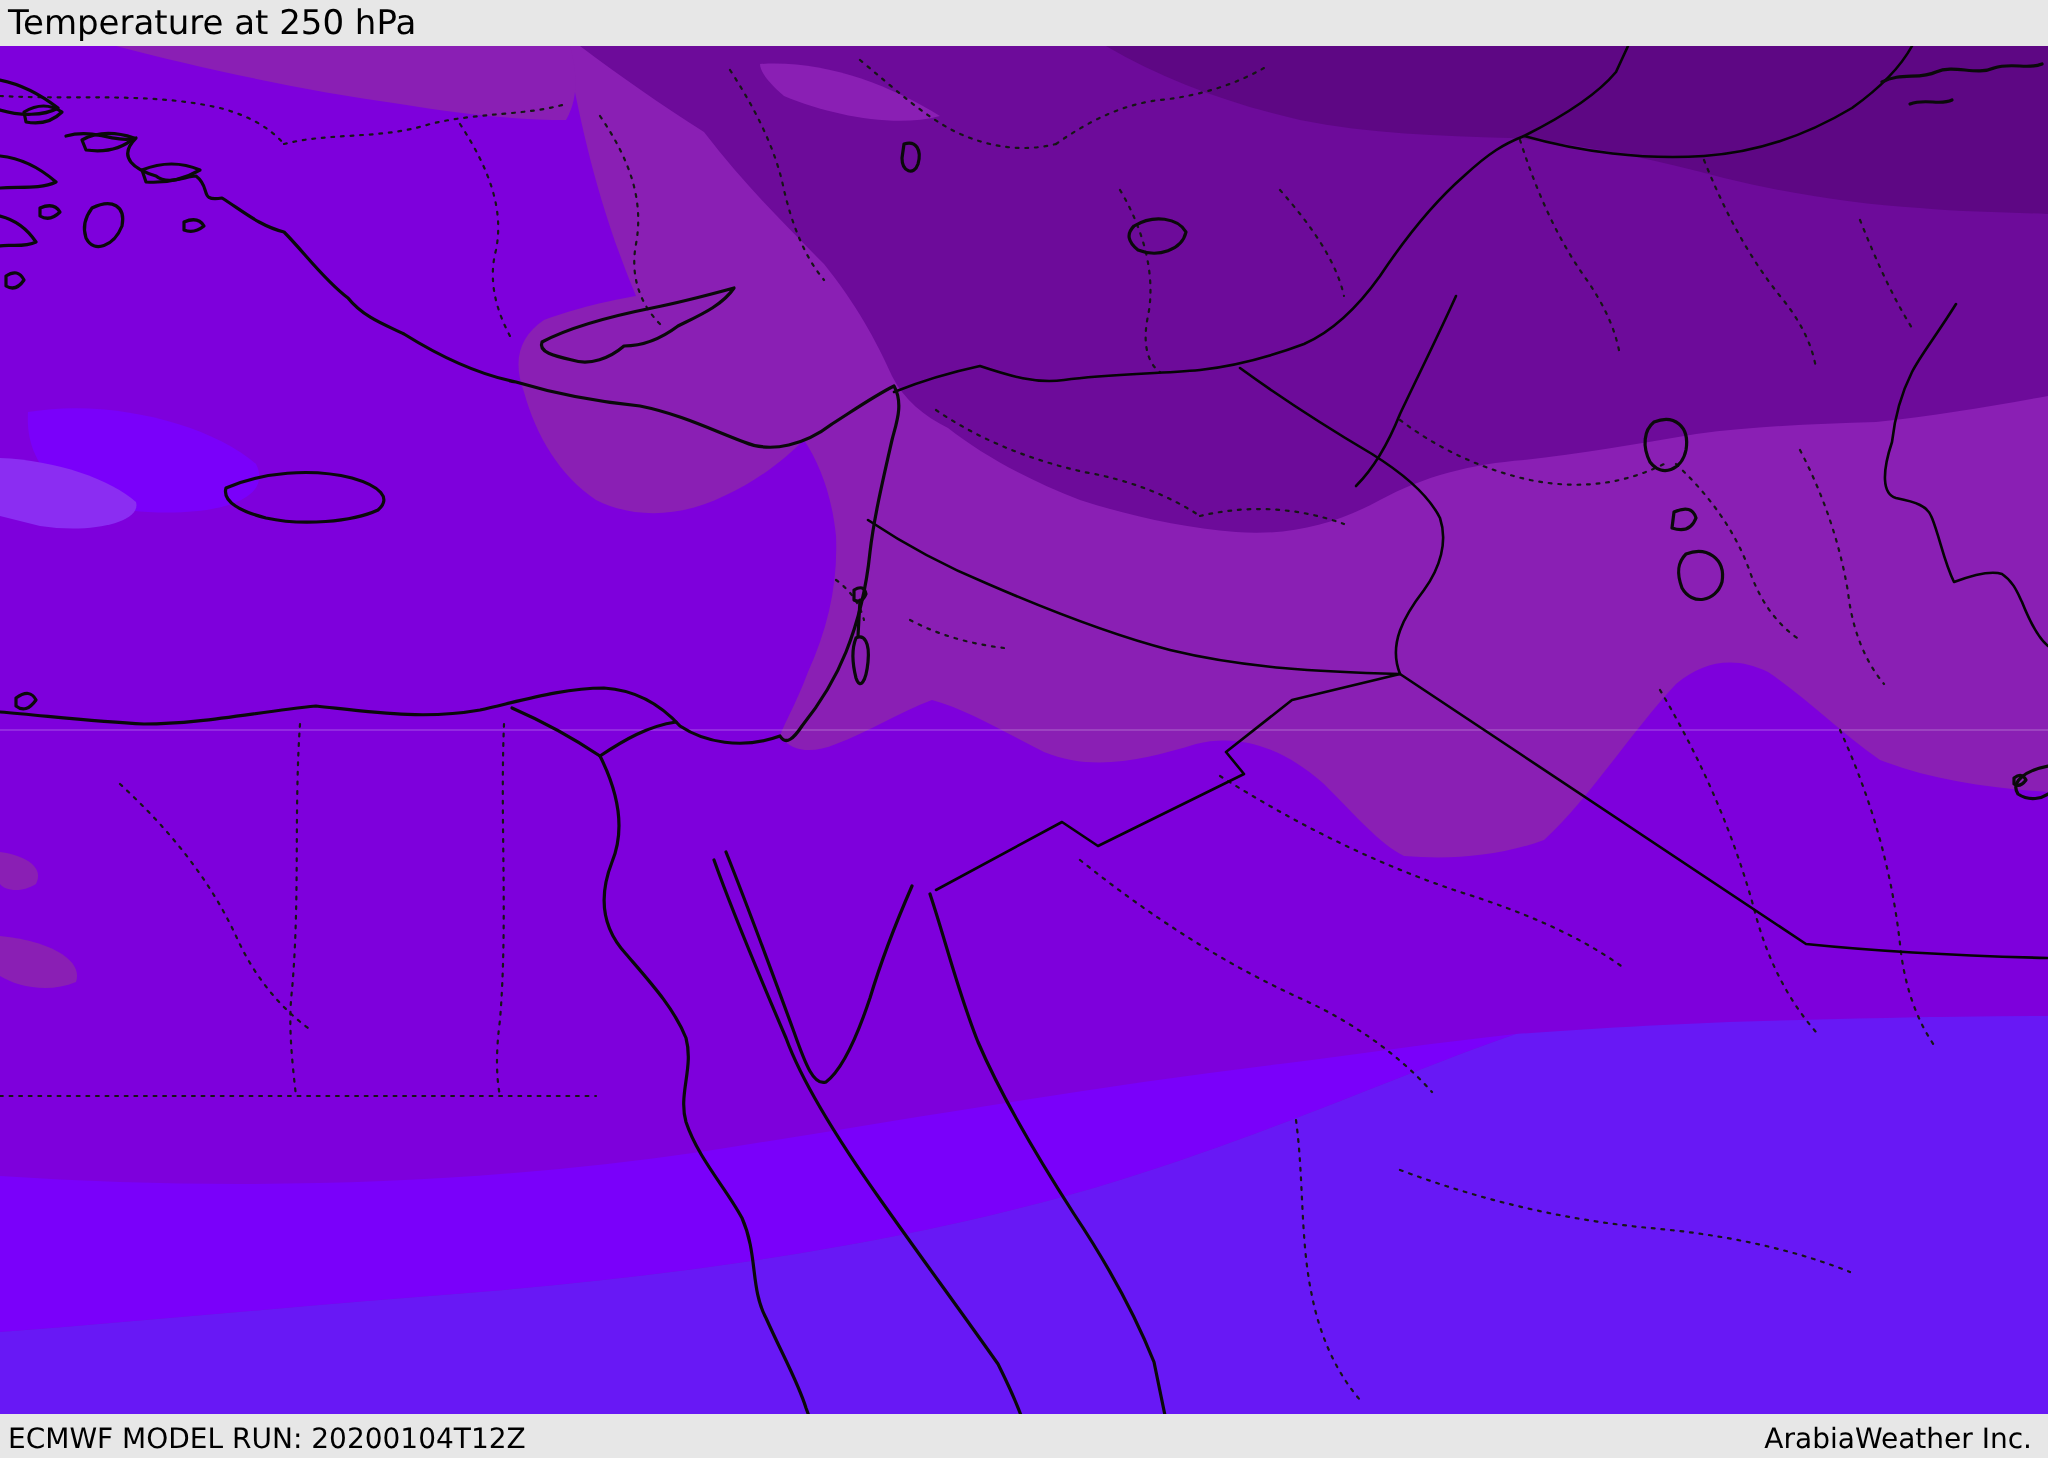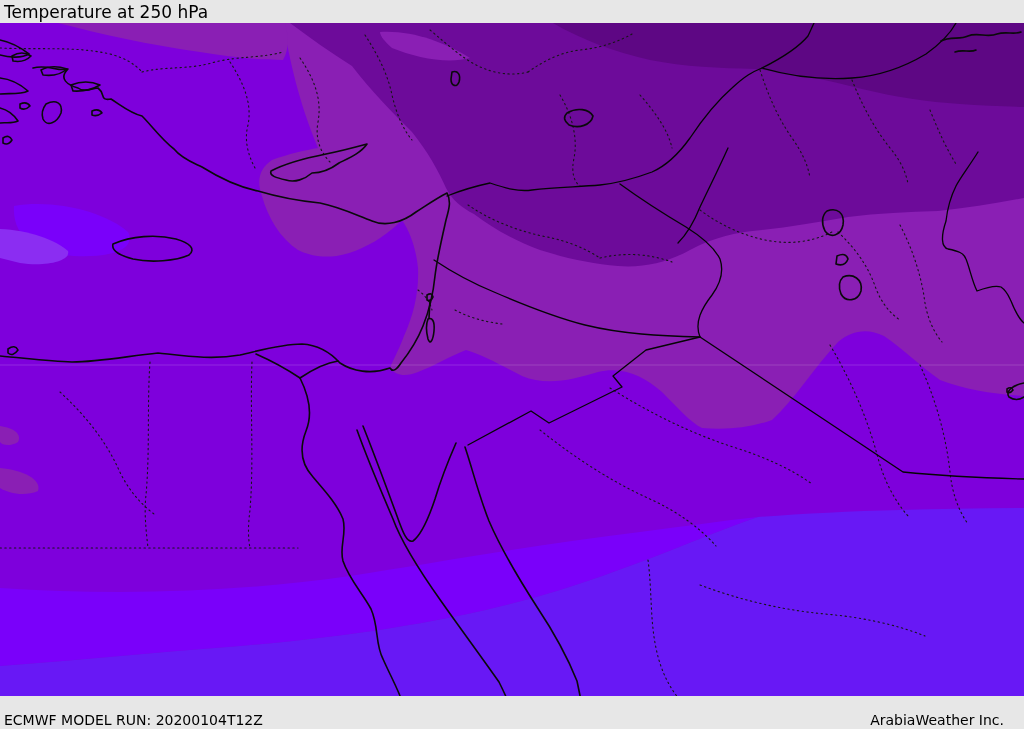--- a/index.html
+++ b/index.html
@@ -8,21 +8,21 @@
     font-family:"DejaVu Sans","Liberation Sans",sans-serif;
     background:#7e00dc;
   }
   #map-svg{position:absolute;left:0;top:0;width:1024px;height:729px;display:block;}
   .bar{
     position:absolute;left:0;width:1024px;background:#e7e7e7;color:#000;
     display:flex;justify-content:space-between;align-items:flex-end;
     box-sizing:border-box;white-space:nowrap;overflow:hidden;
   }
   #top-bar{top:0;height:23px;font-size:17px;line-height:21px;padding:0 3px 0 4px;}
-  #bottom-bar{bottom:0;height:33px;font-size:14px;line-height:17px;padding:0 20px 0 4px;}
+  #bottom-bar{bottom:0;height:22px;font-size:14px;line-height:17px;padding:0 8px 0 4px;}
   .coast{fill:none;stroke-width:1.6;stroke-linejoin:round;stroke-linecap:round;}
   .border{fill:none;stroke-width:1.3;stroke-linejoin:round;stroke-linecap:round;}
   .admin{fill:none;stroke-width:1.1;stroke-dasharray:1.4 3.4;stroke-linecap:round;}
   .gridline{stroke:rgba(255,255,255,0.16);stroke-width:1;}
 </style>
 </head>
 <body>
 
 <div id="screen">
 

